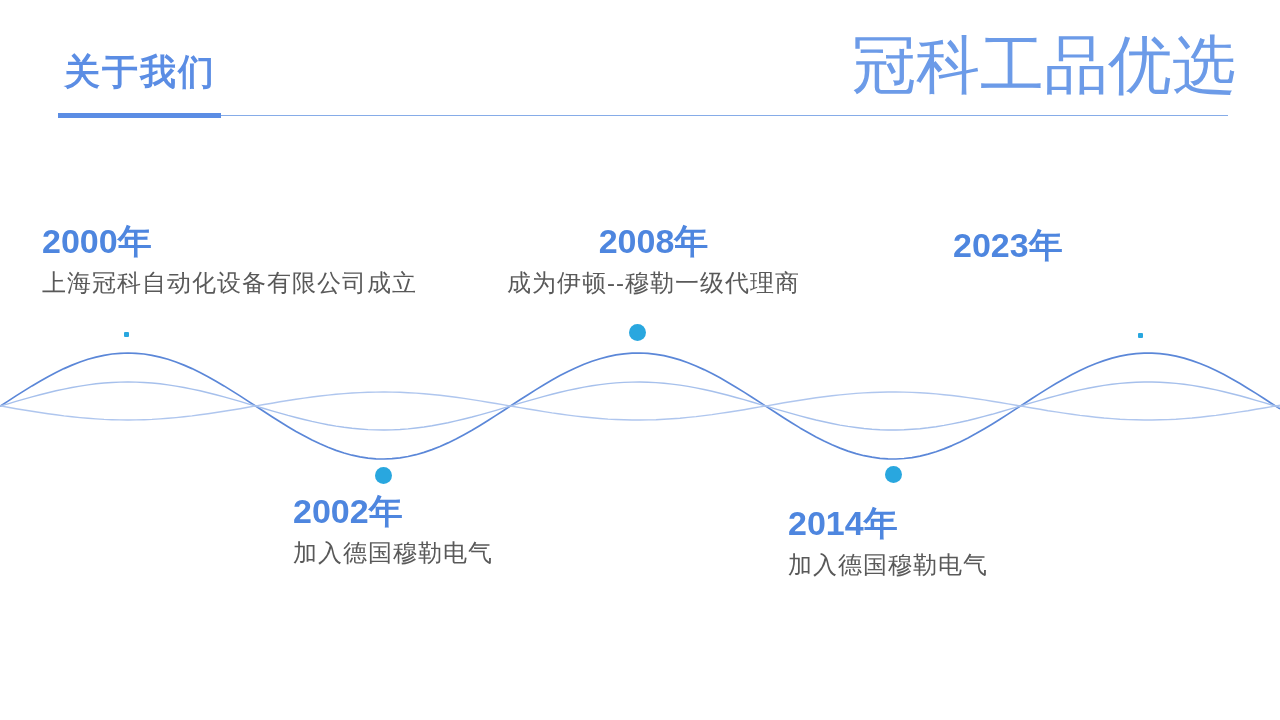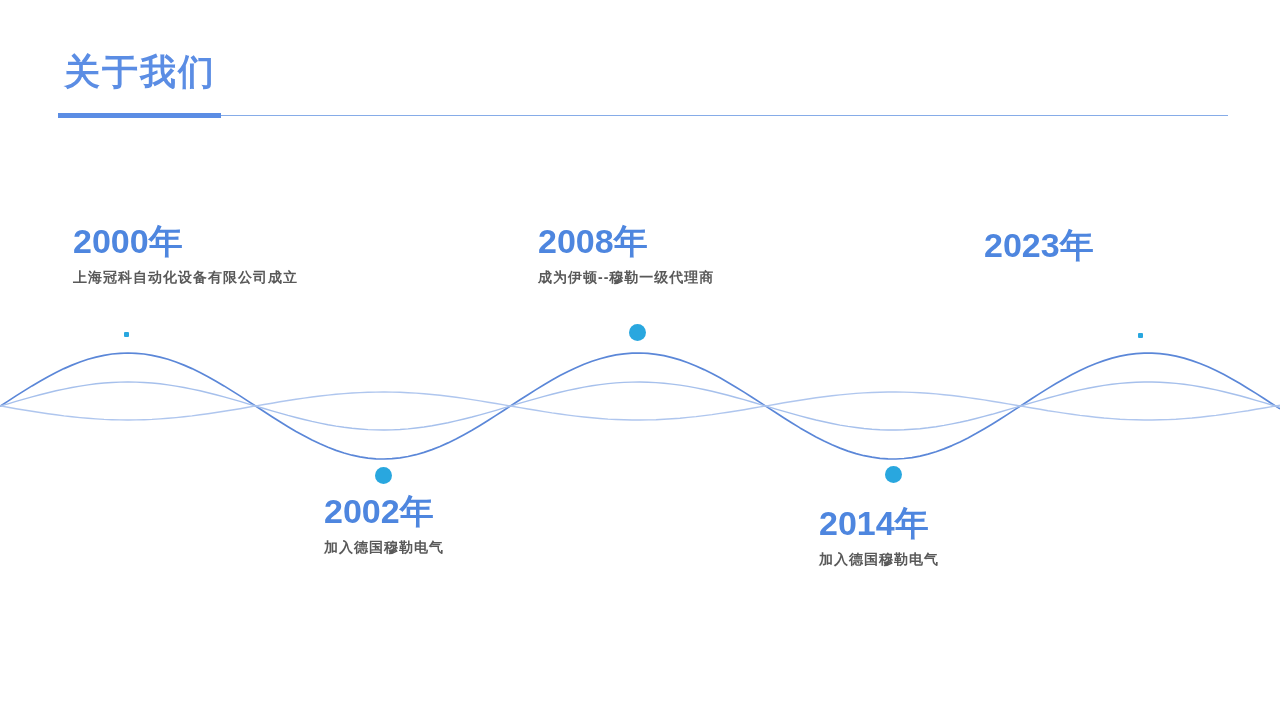--- a/index.html
+++ b/index.html
@@ -62,38 +62,37 @@
     left: 0;
     top: 0;
     width: 1280px;
     height: 720px;
     pointer-events: none;
   }
   
   .tl-item {
     position: absolute;
     white-space: nowrap;
-    margin-left: 31px;
   }
   .tl-year {
     font-size: 34px;
     font-weight: 600;
     color: var(--year-blue, #4e86df);
     line-height: 1.15;
   }
   .tl-desc {
     margin-top: 8px;
-    font-size: 14px;
-    font-weight: 700;
+    font-size: 24px;
+    font-weight: 400;
     letter-spacing: 1px;
     color: var(--text-gray, #595959);
     line-height: 1.2;
   }
   .tl-2000 { left: 42px;  top: 222px; }
-  .tl-2008 { left: 507px; top: 222px; }
+  .tl-2008 { left: 507px; top: 222px; text-align: center; }
   .tl-2023 { left: 953px; top: 226px; text-align: center; }
   .tl-2002 { left: 293px; top: 492px; }
   .tl-2014 { left: 788px; top: 504px; }
   
   .dot {
     position: absolute;
     background: var(--dot-cyan, #29a7df);
   }
   .dot-big {
     width: 17px;
@@ -110,20 +109,21 @@
   .dot-2008 { left: 629px;  top: 324px; }
   .dot-2014 { left: 885px;  top: 466px; }
   .dot-2023 { left: 1138px; top: 333px; }
 </style>
 </head>
 <body>
 
 <div class="slide">
 
   <h1 class="section-title">关于我们</h1>
+  <div class="brand-title">冠科工品优选</div>
   <div class="rule-thin"></div>
   <div class="rule-thick"></div>
 
   <svg class="wave-svg" viewBox="0 0 1280 720">
       <path d="M0 406.3L8 401.1L16 395.9L24 390.9L32 385.9L40 381.2L48 376.7L56 372.5L64 368.6L72 365.1L80 362.0L88 359.3L96 357.1L104 355.3L112 354.0L120 353.3L128 353.0L136 353.3L144 354.0L152 355.3L160 357.1L168 359.3L176 362.0L184 365.1L192 368.6L200 372.5L208 376.7L216 381.2L224 385.9L232 390.9L240 395.9L248 401.1L256 406.3L264 411.5L272 416.7L280 421.8L288 426.7L296 431.4L304 435.8L312 440.0L320 443.8L328 447.3L336 450.4L344 453.0L352 455.2L360 456.9L368 458.1L376 458.8L384 459.0L392 458.7L400 457.8L408 456.5L416 454.7L424 452.4L432 449.6L440 446.5L448 442.9L456 439.0L464 434.7L472 430.2L480 425.4L488 420.5L496 415.4L504 410.2L512 405.0L520 399.8L528 394.7L536 389.6L544 384.7L552 380.1L560 375.6L568 371.5L576 367.7L584 364.3L592 361.3L600 358.7L608 356.6L616 354.9L624 353.8L632 353.1L640 353.0L648 353.4L656 354.3L664 355.7L672 357.6L680 359.9L688 362.7L696 366.0L704 369.6L712 373.5L720 377.8L728 382.4L736 387.2L744 392.1L752 397.2L760 402.4L768 407.6L776 412.8L784 418.0L792 423.0L800 427.9L808 432.5L816 436.9L824 441.0L832 444.7L840 448.1L848 451.1L856 453.6L864 455.7L872 457.2L880 458.3L888 458.9L896 459.0L904 458.5L912 457.6L920 456.1L928 454.1L936 451.7L944 448.9L952 445.6L960 441.9L968 437.9L976 433.6L984 429.0L992 424.2L1000 419.2L1008 414.1L1016 408.9L1024 403.7L1032 398.5L1040 393.4L1048 388.4L1056 383.6L1064 378.9L1072 374.6L1080 370.5L1088 366.8L1096 363.5L1104 360.6L1112 358.1L1120 356.1L1128 354.6L1136 353.6L1144 353.1L1152 353.1L1160 353.6L1168 354.6L1176 356.1L1184 358.1L1192 360.6L1200 363.5L1208 366.8L1216 370.5L1224 374.6L1232 378.9L1240 383.6L1248 388.4L1256 393.4L1264 398.5L1272 403.7L1280 408.9" fill="none" stroke-width="1.7" stroke-linejoin="round" style="stroke: var(--wave-dark); opacity: 1;"></path>
       <path d="M0 406.1L8 403.8L16 401.4L24 399.1L32 396.9L40 394.8L48 392.7L56 390.8L64 389.1L72 387.5L80 386.1L88 384.9L96 383.8L104 383.0L112 382.5L120 382.1L128 382.0L136 382.1L144 382.5L152 383.0L160 383.8L168 384.9L176 386.1L184 387.5L192 389.1L200 390.8L208 392.7L216 394.8L224 396.9L232 399.1L240 401.4L248 403.8L256 406.1L264 408.5L272 410.8L280 413.1L288 415.4L296 417.5L304 419.5L312 421.4L320 423.1L328 424.7L336 426.1L344 427.3L352 428.3L360 429.0L368 429.6L376 429.9L384 430.0L392 429.9L400 429.5L408 428.9L416 428.0L424 427.0L432 425.8L440 424.3L448 422.7L456 420.9L464 419.0L472 417.0L480 414.8L488 412.6L496 410.3L504 407.9L512 405.6L520 403.2L528 400.9L536 398.6L544 396.4L552 394.3L560 392.3L568 390.4L576 388.7L584 387.1L592 385.8L600 384.6L608 383.6L616 382.9L624 382.4L632 382.1L640 382.0L648 382.2L656 382.6L664 383.2L672 384.1L680 385.1L688 386.4L696 387.9L704 389.5L712 391.3L720 393.2L728 395.3L736 397.5L744 399.7L752 402.0L760 404.4L768 406.7L776 409.1L784 411.4L792 413.7L800 415.9L808 418.0L816 420.0L824 421.8L832 423.5L840 425.1L848 426.4L856 427.5L864 428.5L872 429.2L880 429.7L888 430.0L896 430.0L904 429.8L912 429.3L920 428.7L928 427.8L936 426.7L944 425.4L952 423.9L960 422.3L968 420.5L976 418.5L984 416.4L992 414.3L1000 412.0L1008 409.7L1016 407.3L1024 405.0L1032 402.6L1040 400.3L1048 398.0L1056 395.8L1064 393.7L1072 391.8L1080 389.9L1088 388.3L1096 386.8L1104 385.4L1112 384.3L1120 383.4L1128 382.7L1136 382.3L1144 382.0L1152 382.0L1160 382.3L1168 382.7L1176 383.4L1184 384.3L1192 385.4L1200 386.8L1208 388.3L1216 389.9L1224 391.8L1232 393.7L1240 395.8L1248 398.0L1256 400.3L1264 402.6L1272 405.0L1280 407.3" fill="none" stroke-width="1.4" stroke-linejoin="round" style="stroke: var(--wave-light); opacity: 1;"></path>
       <path d="M0 405.9L8 407.3L16 408.7L24 410.0L32 411.3L40 412.5L48 413.7L56 414.8L64 415.9L72 416.8L80 417.6L88 418.3L96 418.9L104 419.4L112 419.7L120 419.9L128 420.0L136 419.9L144 419.7L152 419.4L160 418.9L168 418.3L176 417.6L184 416.8L192 415.9L200 414.8L208 413.7L216 412.5L224 411.3L232 410.0L240 408.7L248 407.3L256 405.9L264 404.5L272 403.2L280 401.8L288 400.5L296 399.3L304 398.1L312 397.0L320 396.0L328 395.1L336 394.3L344 393.6L352 393.0L360 392.6L368 392.2L376 392.1L384 392.0L392 392.1L400 392.3L408 392.7L416 393.1L424 393.7L432 394.5L440 395.3L448 396.3L456 397.3L464 398.4L472 399.6L480 400.9L488 402.2L496 403.5L504 404.9L512 406.3L520 407.6L528 409.0L536 410.3L544 411.6L552 412.9L560 414.0L568 415.1L576 416.1L584 417.0L592 417.8L600 418.5L608 419.1L616 419.5L624 419.8L632 420.0L640 420.0L648 419.9L656 419.7L664 419.3L672 418.8L680 418.2L688 417.4L696 416.6L704 415.6L712 414.6L720 413.4L728 412.2L736 411.0L744 409.7L752 408.3L760 406.9L768 405.6L776 404.2L784 402.8L792 401.5L800 400.2L808 399.0L816 397.8L824 396.8L832 395.8L840 394.9L848 394.1L856 393.4L864 392.9L872 392.5L880 392.2L888 392.0L896 392.0L904 392.1L912 392.4L920 392.8L928 393.3L936 393.9L944 394.7L952 395.5L960 396.5L968 397.6L976 398.7L984 399.9L992 401.2L1000 402.5L1008 403.9L1016 405.2L1024 406.6L1032 408.0L1040 409.3L1048 410.7L1056 411.9L1064 413.1L1072 414.3L1080 415.4L1088 416.3L1096 417.2L1104 418.0L1112 418.6L1120 419.2L1128 419.6L1136 419.8L1144 420.0L1152 420.0L1160 419.8L1168 419.6L1176 419.2L1184 418.6L1192 418.0L1200 417.2L1208 416.3L1216 415.4L1224 414.3L1232 413.1L1240 411.9L1248 410.7L1256 409.3L1264 408.0L1272 406.6L1280 405.2" fill="none" stroke-width="1.4" stroke-linejoin="round" style="stroke: var(--wave-light); opacity: 0.9;"></path>
     </svg>
 
   <div class="dot dot-small dot-2000"></div>

